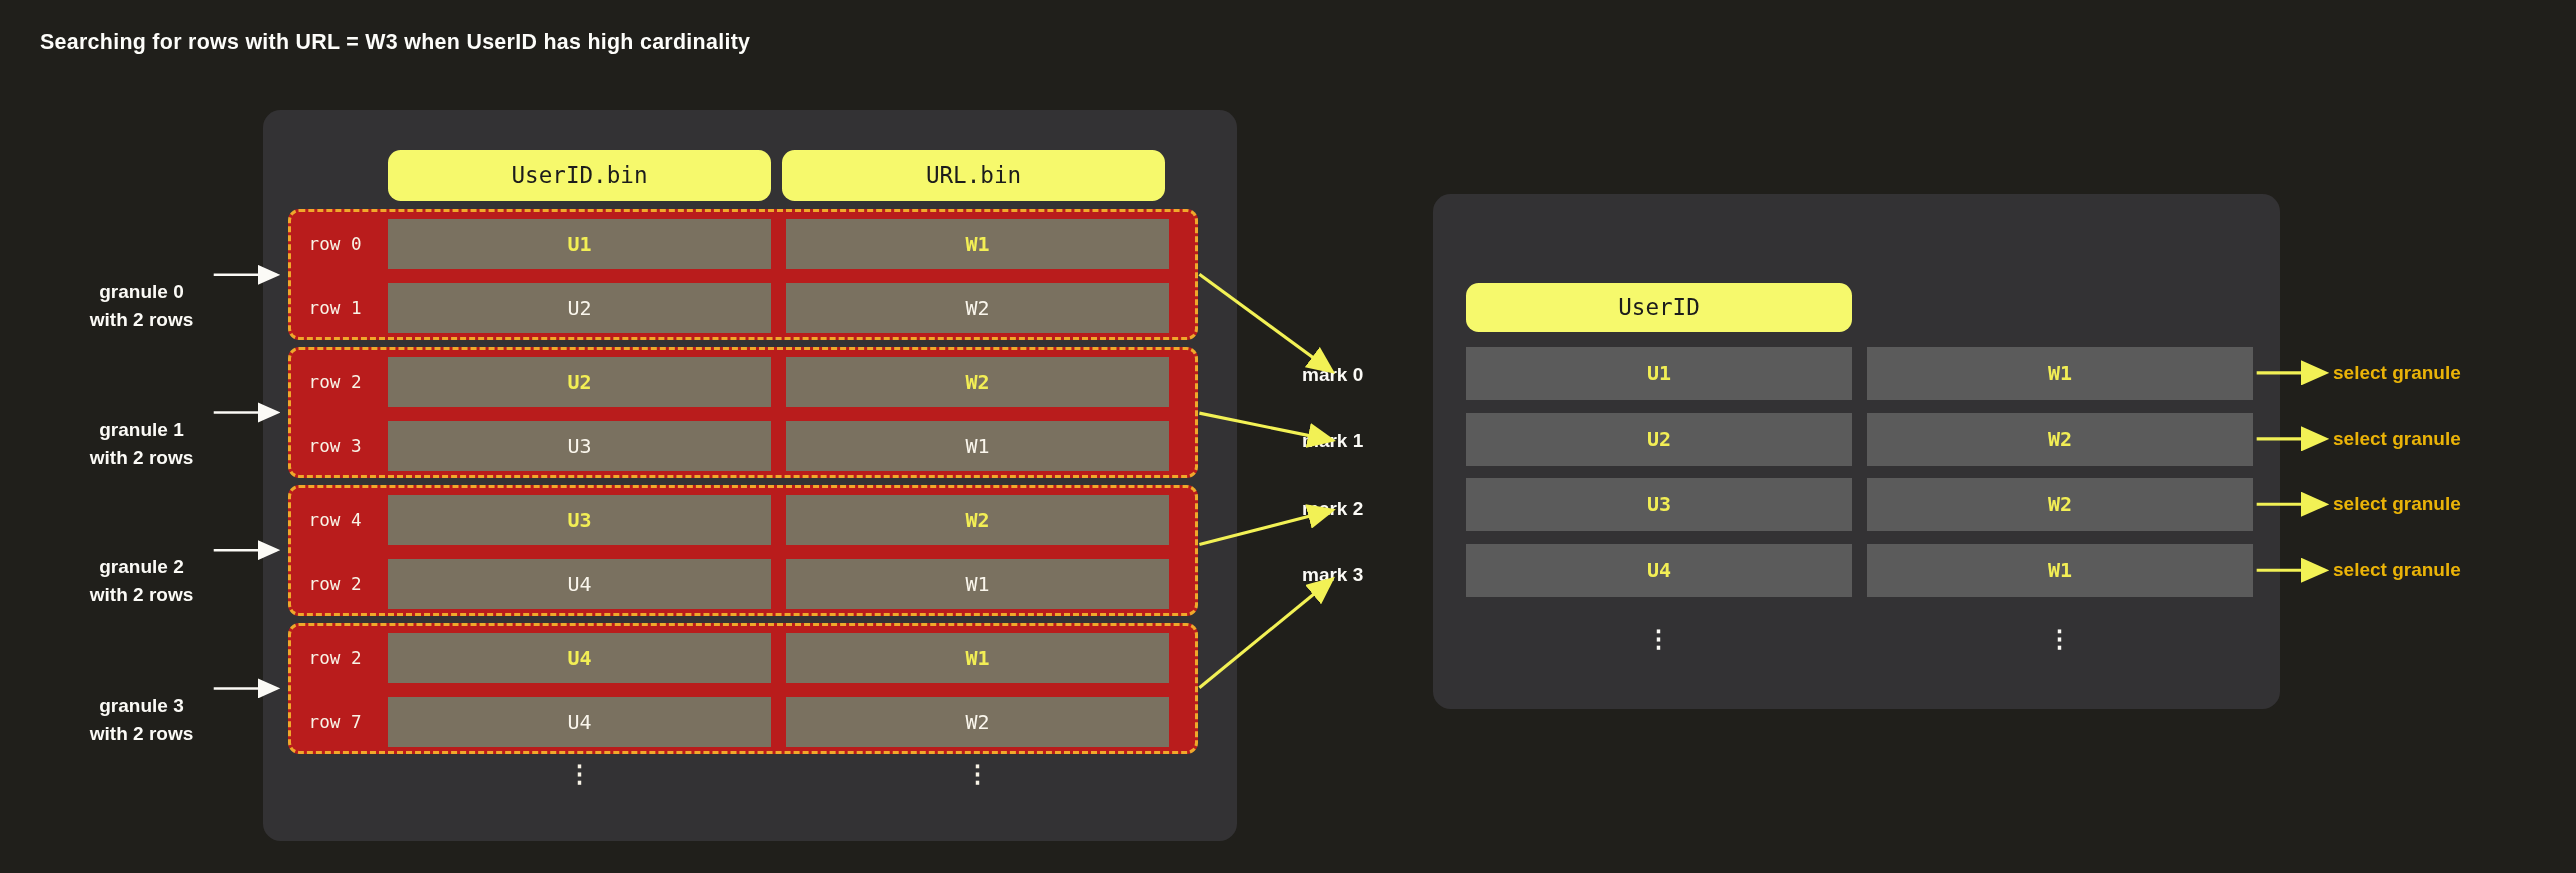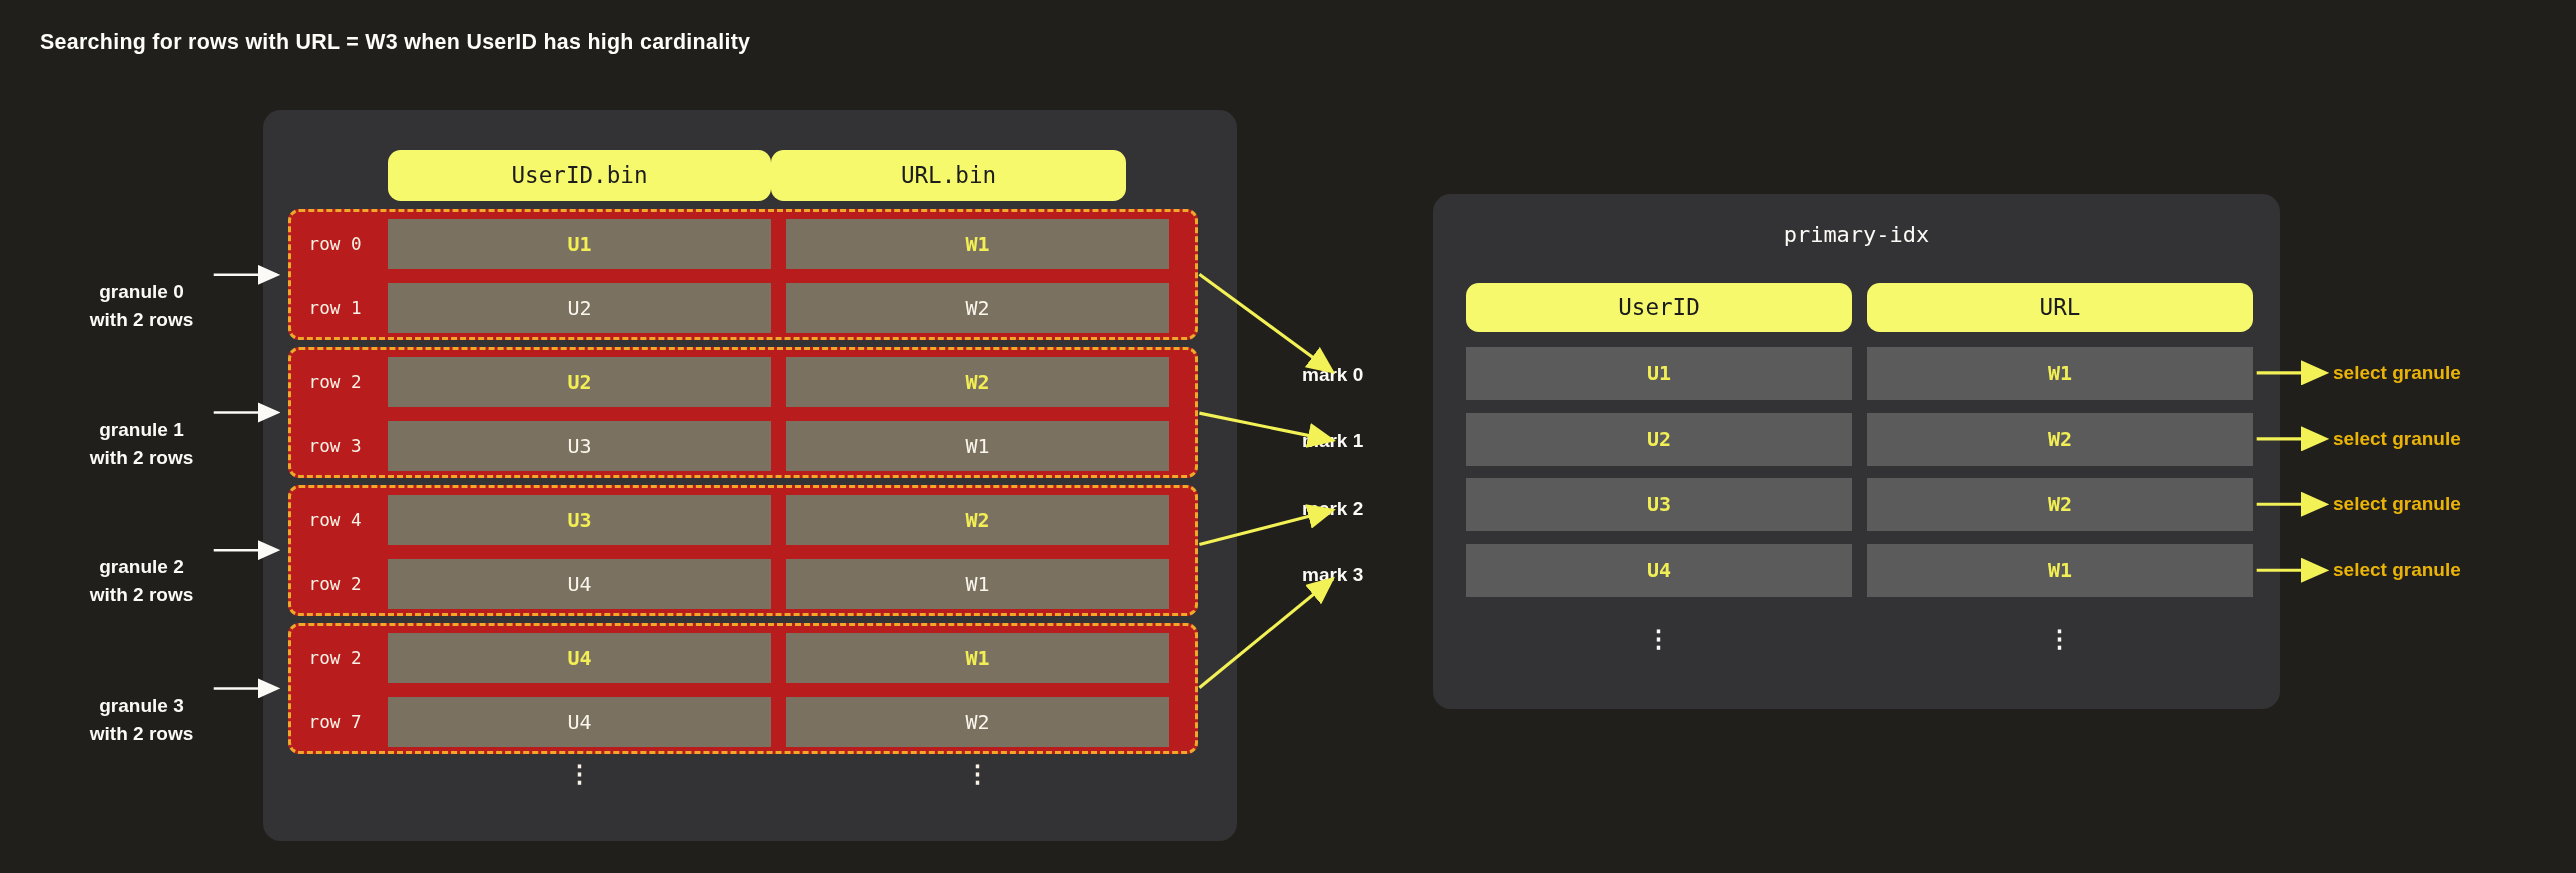--- a/index.html
+++ b/index.html
@@ -178,21 +178,21 @@
     <span>granule 2</span>
     <span>with 2 rows</span>
   </div>
   <div class="abs glabel" style="top:661px">
     <span>granule 3</span>
     <span>with 2 rows</span>
   </div>
 
   <div class="abs panel left-panel">
     <div class="pill" style="left:125px; top:40px; width:383px">UserID.bin</div>
-    <div class="pill" style="left:508px; top:40px; width:355px">URL.bin</div>
+    <div class="pill" style="left:519px; top:40px; width:383px">URL.bin</div>
 
     <div class="granule" style="top:99px">
       <div class="row-a hl">
         <div class="grow-label">row 0</div>
         <div class="gcell c1">U1</div>
         <div class="gcell c2">W1</div>
       </div>
       <div class="row-b">
         <div class="grow-label">row 1</div>
         <div class="gcell c1">U2</div>
@@ -242,23 +242,21 @@
     <div class="ellipsis bin-ellipsis" style="left:285px">⋮</div>
     <div class="ellipsis bin-ellipsis" style="left:683px">⋮</div>
   </div>
 
   <div class="abs mark-label" style="top:361px">mark 0</div>
   <div class="abs mark-label" style="top:427px">mark 1</div>
   <div class="abs mark-label" style="top:495px">mark 2</div>
   <div class="abs mark-label" style="top:561px">mark 3</div>
 
   <div class="abs panel right-panel">
-    <div class="idx-title">primary-idx</div>
     <div class="pill" style="left:33px; top:89px; width:386px; height:49px; line-height:49px">UserID</div>
-    <div class="pill" style="left:434px; top:89px; width:386px; height:49px; line-height:49px">URL</div>
 
     <div class="icell c1" style="top:153px">U1</div>
     <div class="icell c2" style="top:153px">W1</div>
 
     <div class="icell c1" style="top:219px">U2</div>
     <div class="icell c2" style="top:219px">W2</div>
 
     <div class="icell c1" style="top:284px">U3</div>
     <div class="icell c2" style="top:284px">W2</div>
 

